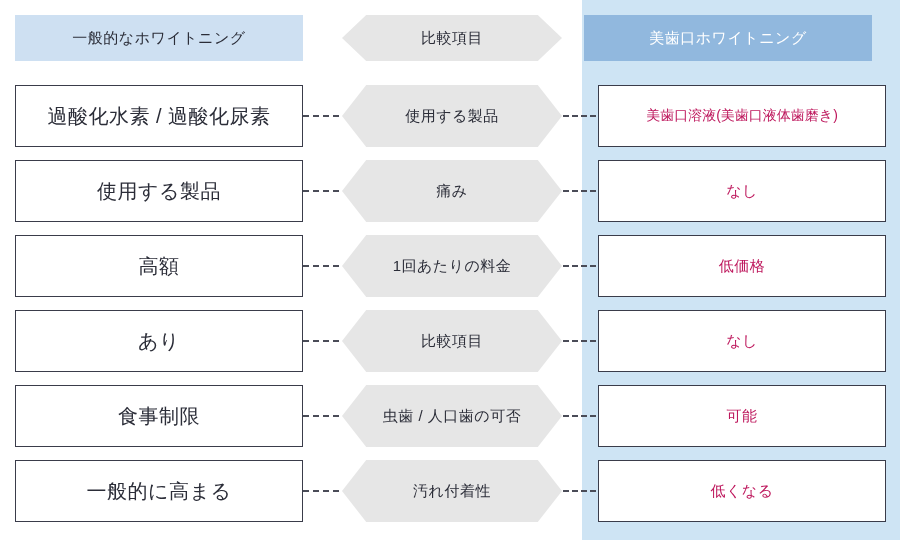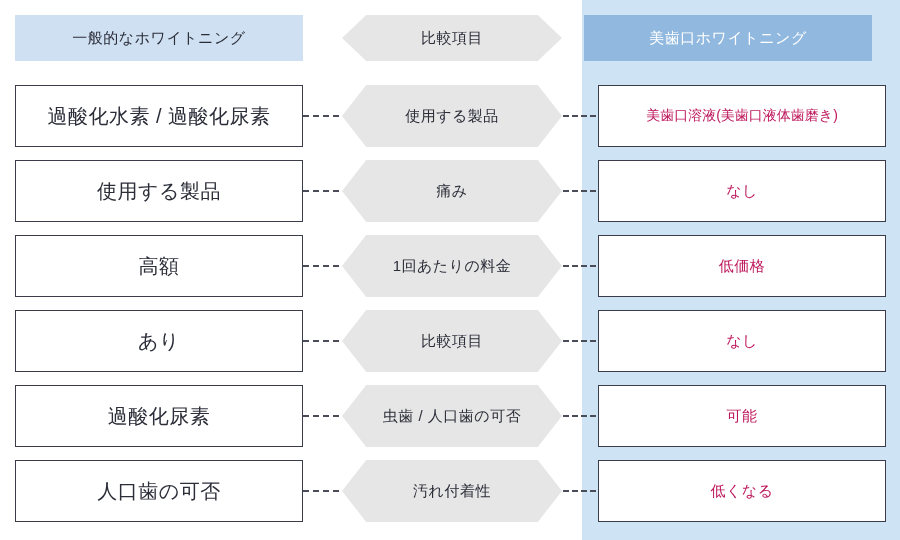--- a/index.html
+++ b/index.html
@@ -212,28 +212,28 @@
         <div class="cell-right">低価格</div>
       </div>
       <div class="row" style="top: 310px;">
         <div class="cell-left">あり</div>
         <div class="dash dash-l"></div>
         <div class="cell-mid">比較項目</div>
         <div class="dash dash-r"></div>
         <div class="cell-right">なし</div>
       </div>
       <div class="row" style="top: 385px;">
-        <div class="cell-left">過酸化尿素</div>
+        <div class="cell-left">食事制限</div>
         <div class="dash dash-l"></div>
         <div class="cell-mid">虫歯  /  人口歯の可否</div>
         <div class="dash dash-r"></div>
         <div class="cell-right">可能</div>
       </div>
       <div class="row" style="top: 460px;">
-        <div class="cell-left">人口歯の可否</div>
+        <div class="cell-left">一般的に高まる</div>
         <div class="dash dash-l"></div>
         <div class="cell-mid">汚れ付着性</div>
         <div class="dash dash-r"></div>
         <div class="cell-right">低くなる</div>
       </div>
     </div>
 
 </div>
 
 </body></html>

